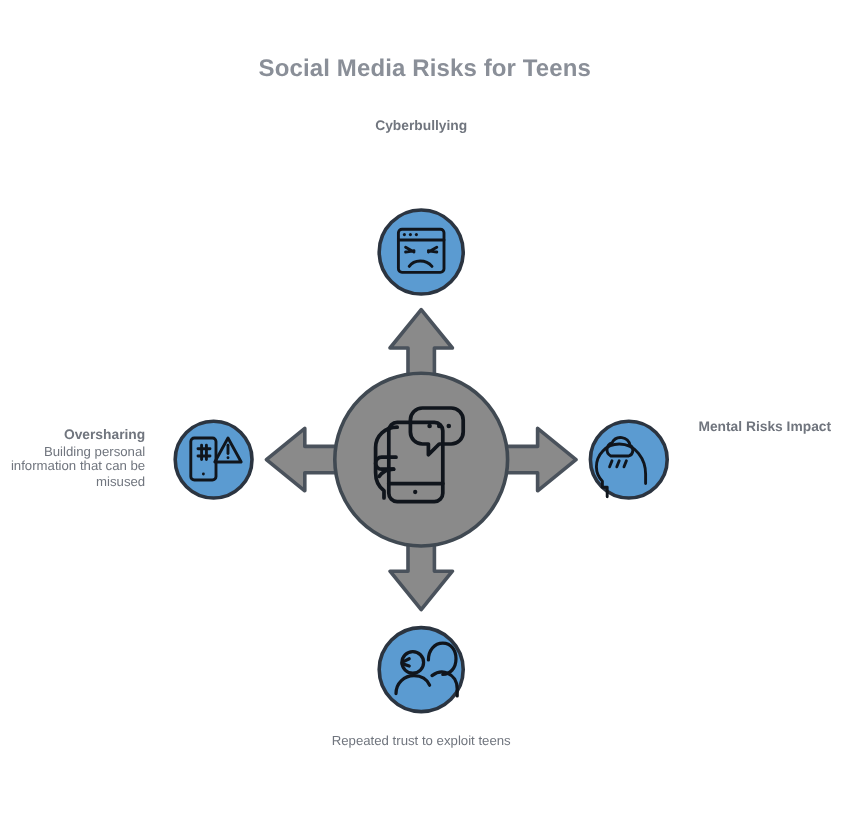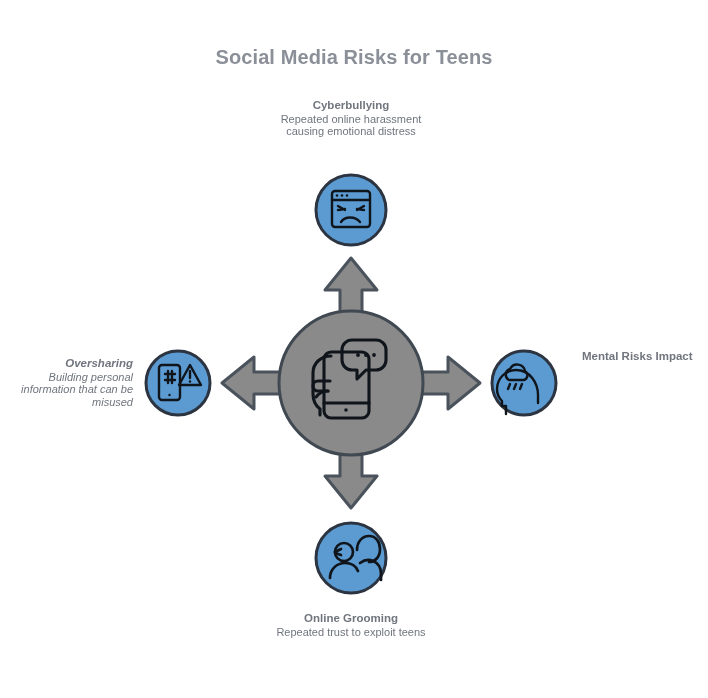--- a/index.html
+++ b/index.html
@@ -52,24 +52,23 @@
   }
 
   #label-cyberbullying {
     top: 99px;
     left: 271px;
     width: 160px;
     text-align: center;
   }
   #label-oversharing {
     top: 357px;
-    left: 12px;
+    left: 0px;
     width: 121px;
     text-align: right;
-    font-style: italic;
   }
   #label-mental-health {
     top: 350px;
     left: 582px;
     width: 122px;
     text-align: left;
   }
   #label-online-grooming {
     top: 612px;
     left: 271px;
@@ -171,28 +170,26 @@
 
       <circle cx="344" cy="552" r="9"></circle>
       <path d="M330 578 c0 -9 7 -15 15 -15 c6 0 11 3 13 8"></path>
       <path d="M341 549 l-6 3 M341 555 l-6 -2"></path>
     </g>
   </g>
 </svg>
 
 <div class="node-label" id="label-cyberbullying">
   <div class="node-title">Cyberbullying</div>
-  <div class="node-desc">Repeated online harassment causing emotional distress</div>
 </div>
 
 <div class="node-label" id="label-oversharing">
   <div class="node-title">Oversharing</div>
   <div class="node-desc">Building personal information that can be misused</div>
 </div>
 
 <div class="node-label" id="label-mental-health">
   <div class="node-title">Mental Risks Impact</div>
 </div>
 
 <div class="node-label" id="label-online-grooming">
-  <div class="node-title">Online Grooming</div>
   <div class="node-desc">Repeated trust to exploit teens</div>
 </div>
 
 </body></html>

